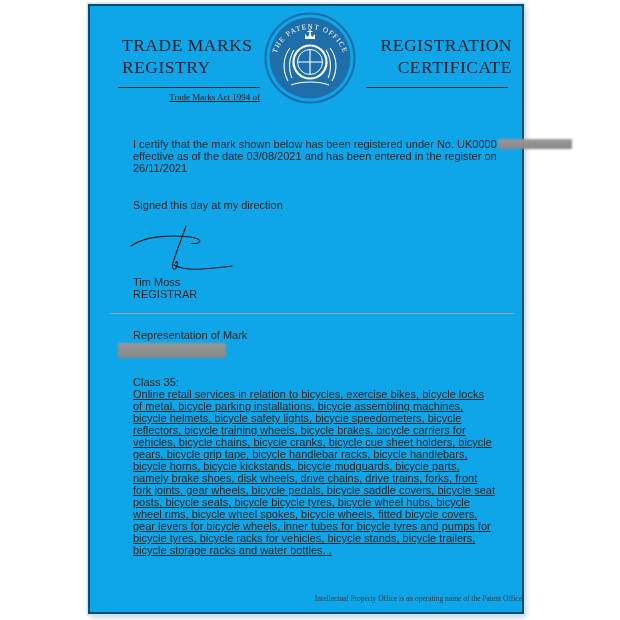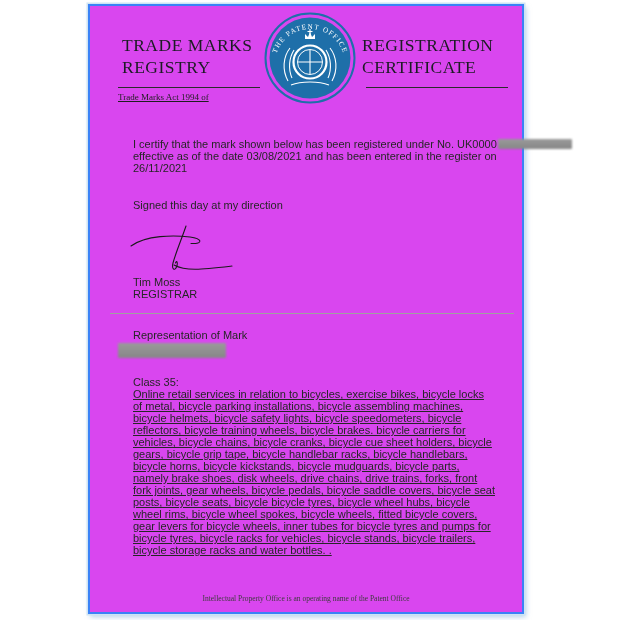--- a/index.html
+++ b/index.html
@@ -1,37 +1,37 @@
 <!DOCTYPE html>
 <html><head>
 <meta charset="utf-8">
 <style>
   html,body{margin:0;padding:0;}
   body{
     width:620px;height:620px;position:relative;background:#ffffff;
     font-family:"Liberation Sans",sans-serif;color:#262626;overflow:hidden;
   }
   .page{
-    position:absolute;left:88px;top:4px;width:432px;height:606px;background:#d946ef;
-    border:2px solid #3b82f6;
+    position:absolute;left:88px;top:4px;width:432px;height:606px;background:#0ea5e9;
+    border:2px solid #0c4a6e;
     box-shadow:0 0 0 1.5px #cfe4f4, 2px 3px 5px rgba(120,170,215,.55);
   }
   .abs{position:absolute;}
   .serif{font-family:"Liberation Serif",serif;}
   .title{font-size:17.5px;line-height:22px;color:#1c1c24;letter-spacing:.5px;}
   .subline{font-size:9px;color:#1e1e1e;text-decoration:underline;}
   .rule{border-top:1.5px solid #2b2b2b;height:0;}
   .body-text{font-size:11px;line-height:11.8px;color:#262626;}
   .goods{line-height:12px;text-align:left;text-decoration:underline;}
   .redact{display:inline-block;background:linear-gradient(180deg,#9a9a9a,#878787);
     border-radius:1px;filter:blur(1.1px);vertical-align:-1px;}
   .divider{border-top:1px solid #a0a0a0;height:0;}
-  .footer{font-size:7.5px;color:#3c3c3c;text-align:center;}
+  .footer{font-size:7.5px;color:#3c3c3c;text-align:right;}
   .nowrap{white-space:nowrap;}
-  .center{text-align:left;}
+  .center{text-align:right;}
 </style>
 </head>
 <body>
 
 <div class="page">
 
   <div class="abs serif title" style="left:32px;top:28px;">
     <div>TRADE MARKS</div>
     <div>REGISTRY</div>
   </div>

